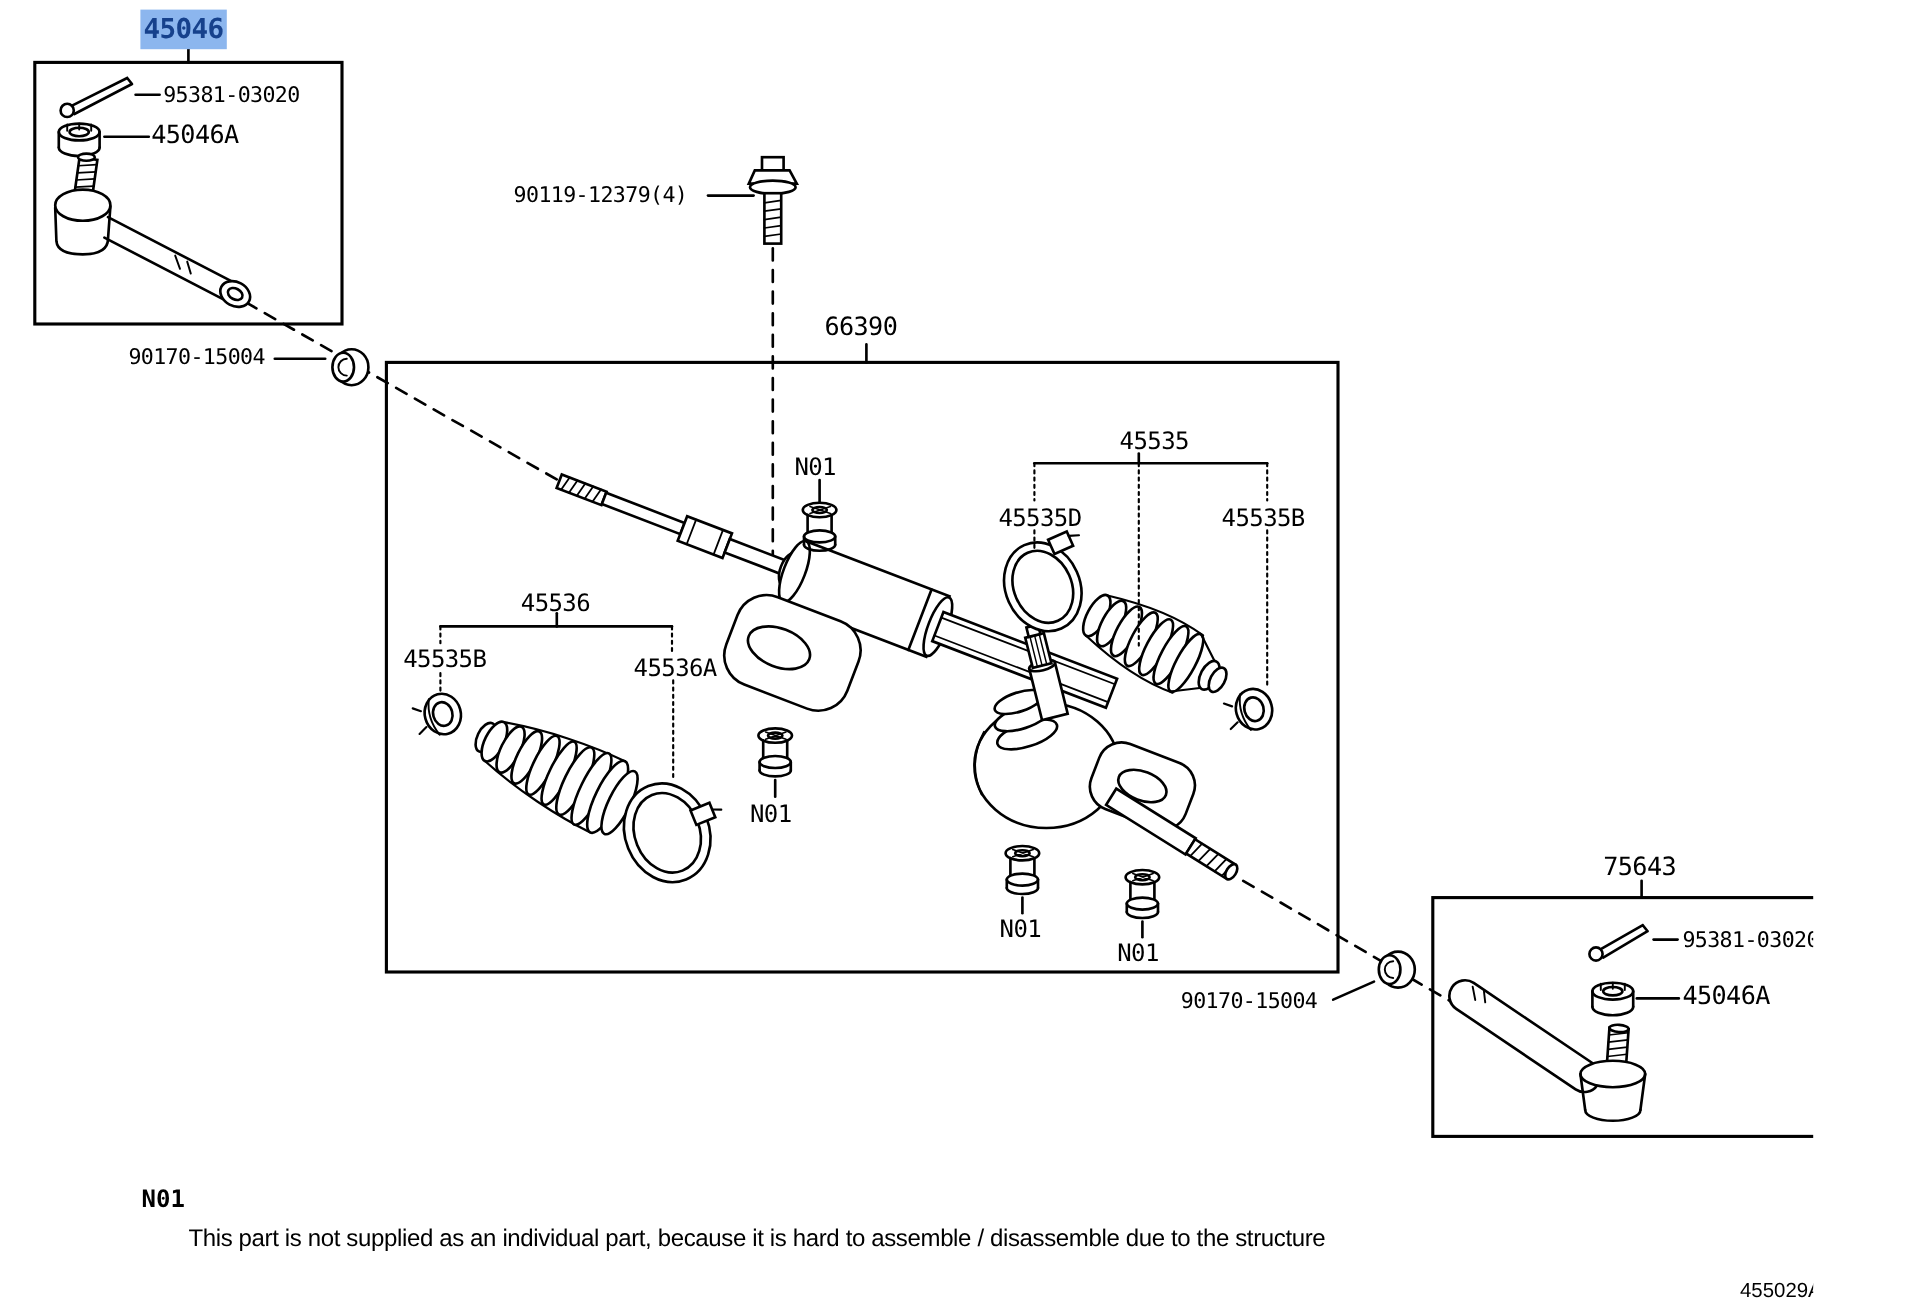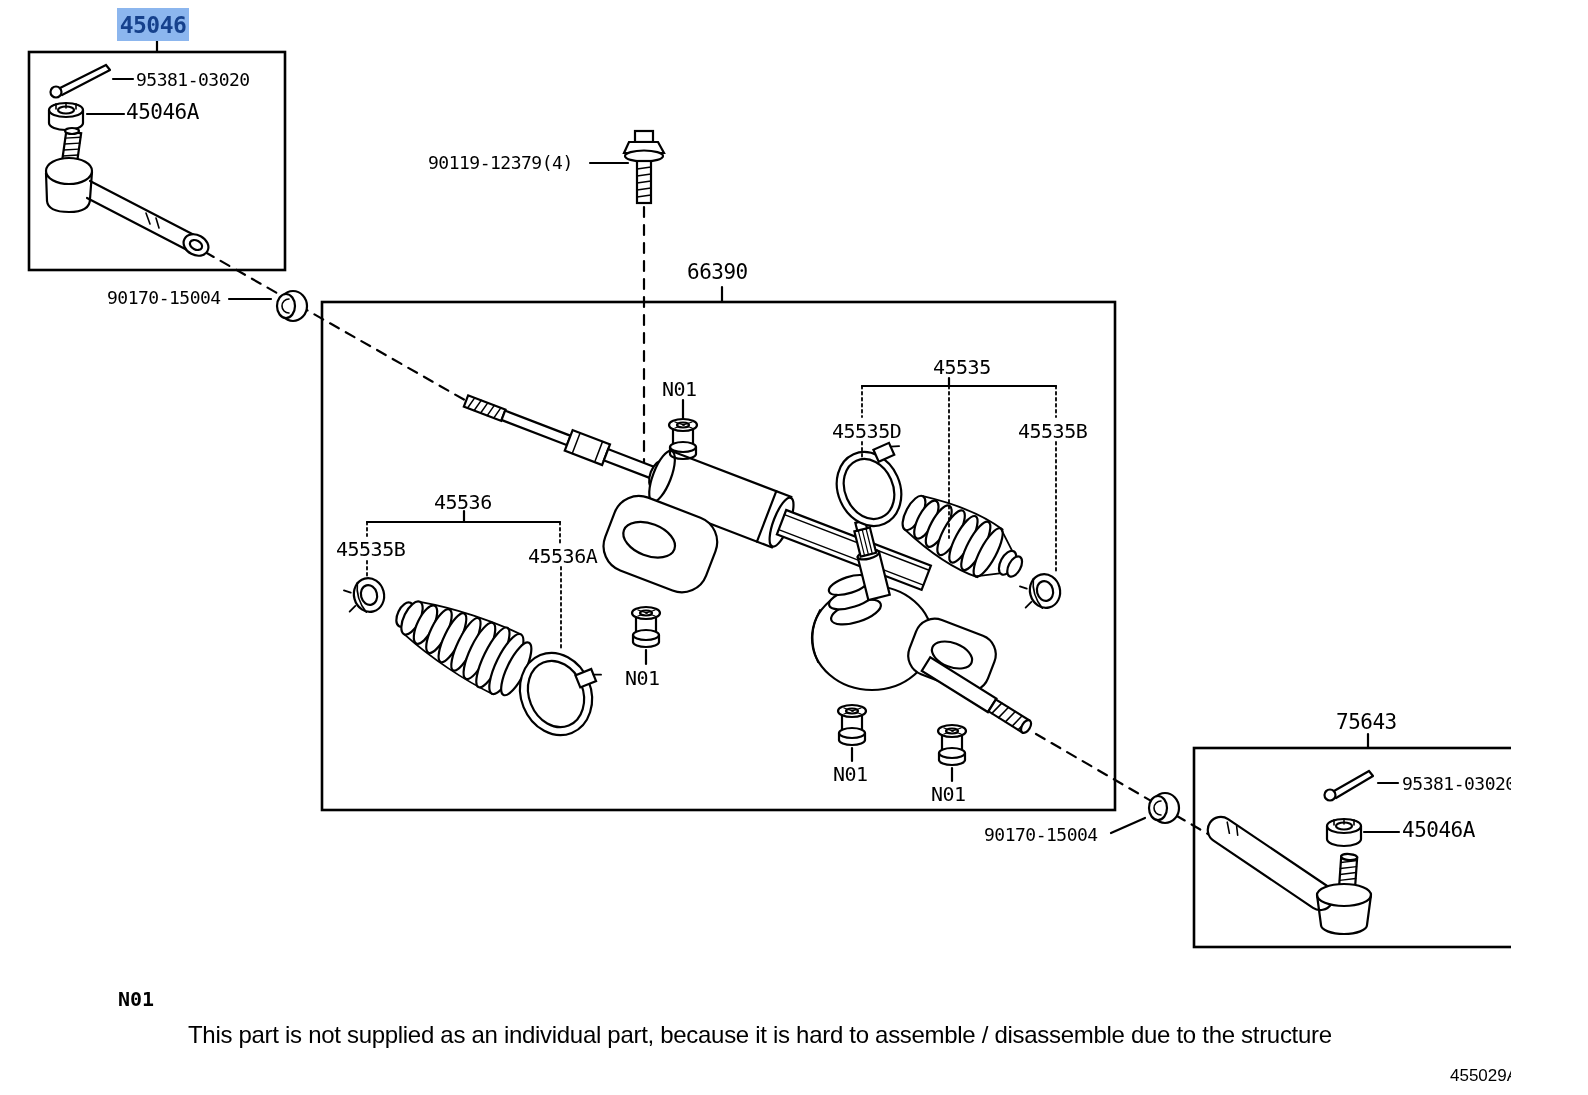--- a/index.html
+++ b/index.html
@@ -21,21 +21,21 @@
     background:#8CB6EE; color:#16418C; font-weight:bold; font-size:23px;
     display:flex; align-items:center; justify-content:center;
     letter-spacing:-0.5px; cursor:pointer;
   }
   .note {
     position:absolute; color:#000; font-family:"Liberation Sans",sans-serif;
     white-space:nowrap; line-height:1.15;
   }
   .note-code { font-family:"DejaVu Sans Mono","Liberation Mono",monospace; font-weight:bold; font-size:20px; }
   .note-jp { font-size:20px; }
-  .note-en { font-size:24px; letter-spacing:-0.3px;margin-left:31px; }
+  .note-en { font-size:20px; letter-spacing:-0.3px; }
   .dwgnum { position:absolute; font-size:17px; font-weight:normal; }
 </style>
 </head>
 <body>
 
 <div id="stage">
 
   <svg id="art" width="1588" height="1095" viewBox="0 0 1588 1095" stroke="#000" fill="none" stroke-width="2.2" stroke-linecap="round">
 
     <defs>

